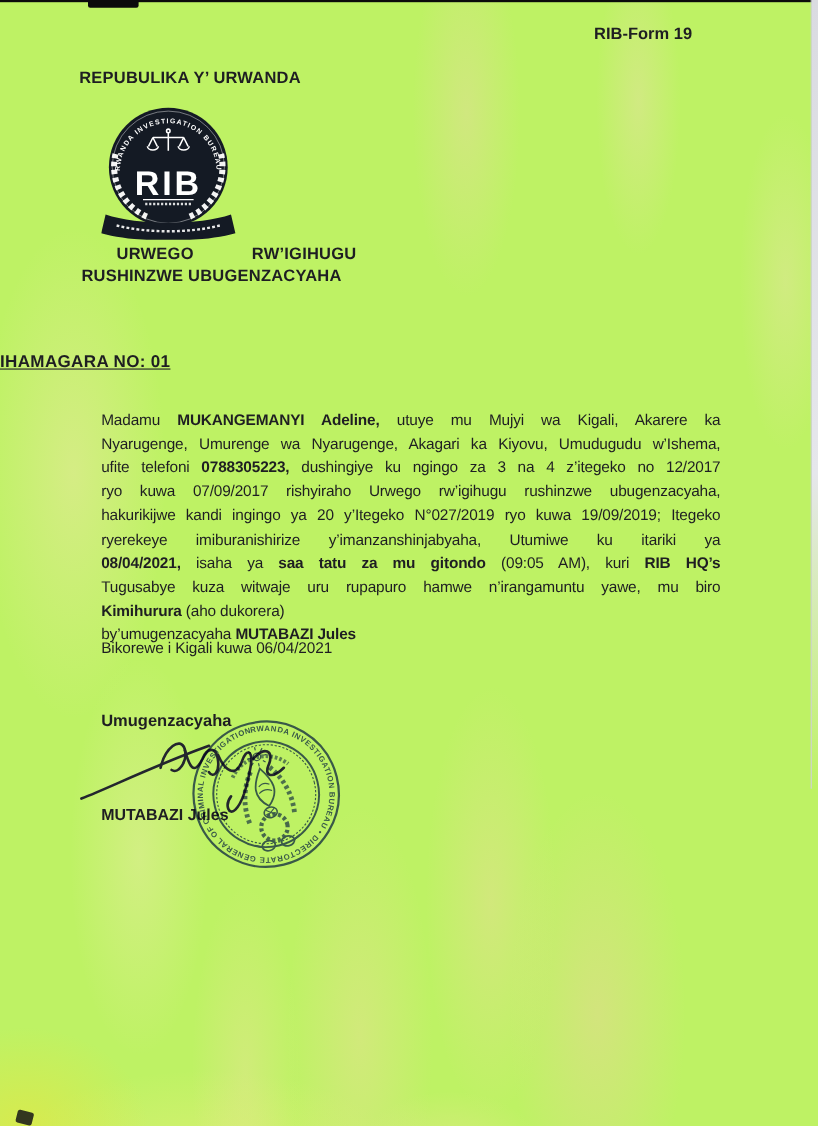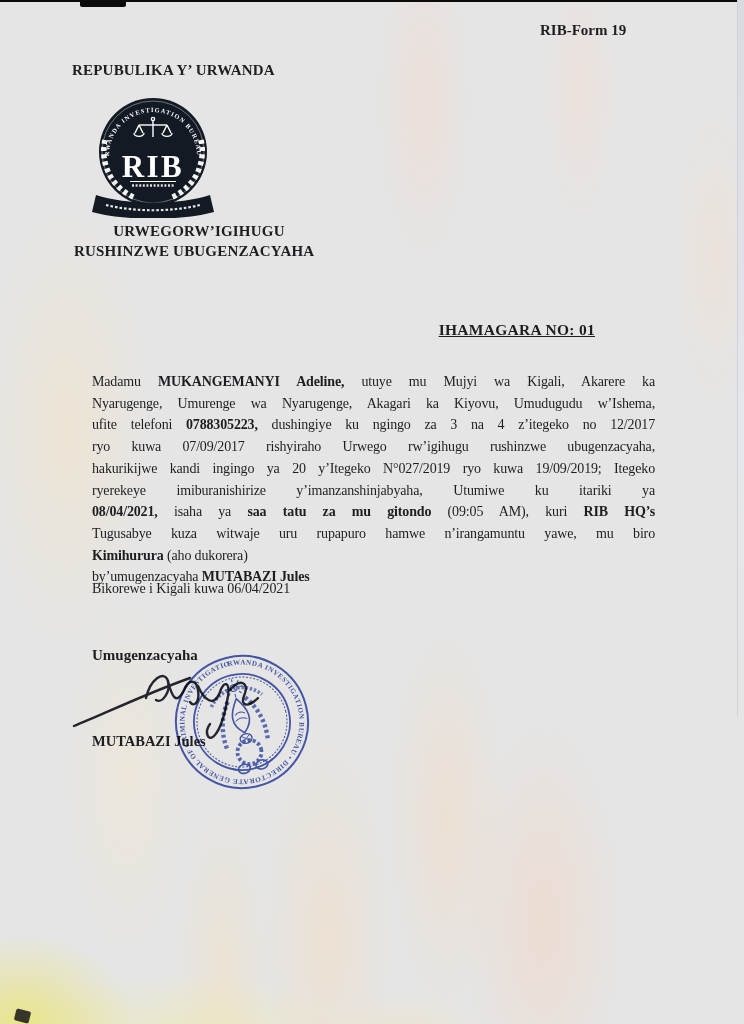--- a/index.html
+++ b/index.html
@@ -1,19 +1,19 @@
 <!DOCTYPE html>
 <html><head>
 <meta charset="utf-8">
 <style>
   html,body{margin:0;padding:0;background:#ffffff;}
   #page{
     position:relative;width:744px;height:1024px;overflow:hidden;
-    background:#e5e5e5;
-    font-family:Liberation Serif, serif;
+    background:#bef264;
+    font-family:Liberation Sans, sans-serif;
     color:#1e1e22;
   }
   
   .smudges{
     position:absolute;inset:0;pointer-events:none;
     background:
       radial-gradient(120px 320px at 9% 42%, rgba(250,228,185,.38), transparent 70%),
       radial-gradient(90px 260px at 17% 76%, rgba(252,233,195,.32), transparent 70%),
       radial-gradient(70px 240px at 57% 10%, rgba(250,208,188,.30), transparent 70%),
       radial-gradient(55px 200px at 78% 9%, rgba(252,216,198,.30), transparent 70%),
@@ -28,22 +28,22 @@
   }
   .edge-top{position:absolute;left:0;top:0;width:744px;height:2px;background:#0b0b0b;}
   .edge-top-blot{position:absolute;left:80px;top:0;width:46px;height:7px;background:#0b0b0b;border-radius:0 0 2px 2px;}
   .edge-right{position:absolute;right:0;top:0;width:6px;height:70%;background:linear-gradient(to bottom,#dadbe1,#e6e7ec 60%,rgba(235,235,240,0));border-left:1px solid #cfd0d8;}
   .blot-bottom{position:absolute;left:15px;top:1010px;width:15px;height:12px;background:#161616;border-radius:2px;transform:rotate(14deg);opacity:.85;}
 
   .form-label{position:absolute;left:540px;top:22px;font-weight:bold;font-size:15px;}
   .republic{position:absolute;left:72px;top:62px;font-weight:bold;font-size:15px;letter-spacing:.2px;}
   .logo{position:absolute;left:92px;top:96px;}
   .agency{position:absolute;left:74px;top:221px;width:250px;font-weight:bold;font-size:15px;line-height:20px;letter-spacing:.2px;}
-  .agency .l1{display:flex;justify-content:center;}
-  .heading{position:absolute;left:0;top:321px;width:595px;text-align:right;font-weight:bold;font-size:15.5px;}
+  .agency .l1{display:flex;justify-content:space-between;margin-left:32px;}
+  .heading{position:absolute;left:0;top:321px;width:595px;text-align:left;font-weight:bold;font-size:15.5px;}
   .heading span{text-decoration:underline;letter-spacing:.3px;}
 
   .body-block{position:absolute;left:92px;top:371px;width:563px;}
   .body-line{font-size:14px;line-height:21.7px;letter-spacing:-.15px;white-space:nowrap;}
   .body-line.just{white-space:normal;text-align:justify;text-align-last:justify;}
   .b{font-weight:bold;}
 
   .place-date{position:absolute;left:92px;top:581px;font-size:14px;letter-spacing:-.1px;}
   .signer-title{position:absolute;left:92px;top:647px;font-weight:bold;font-size:15px;z-index:2;}
   .signer-name{position:absolute;left:92px;top:733px;font-weight:bold;font-size:14.5px;z-index:2;}

